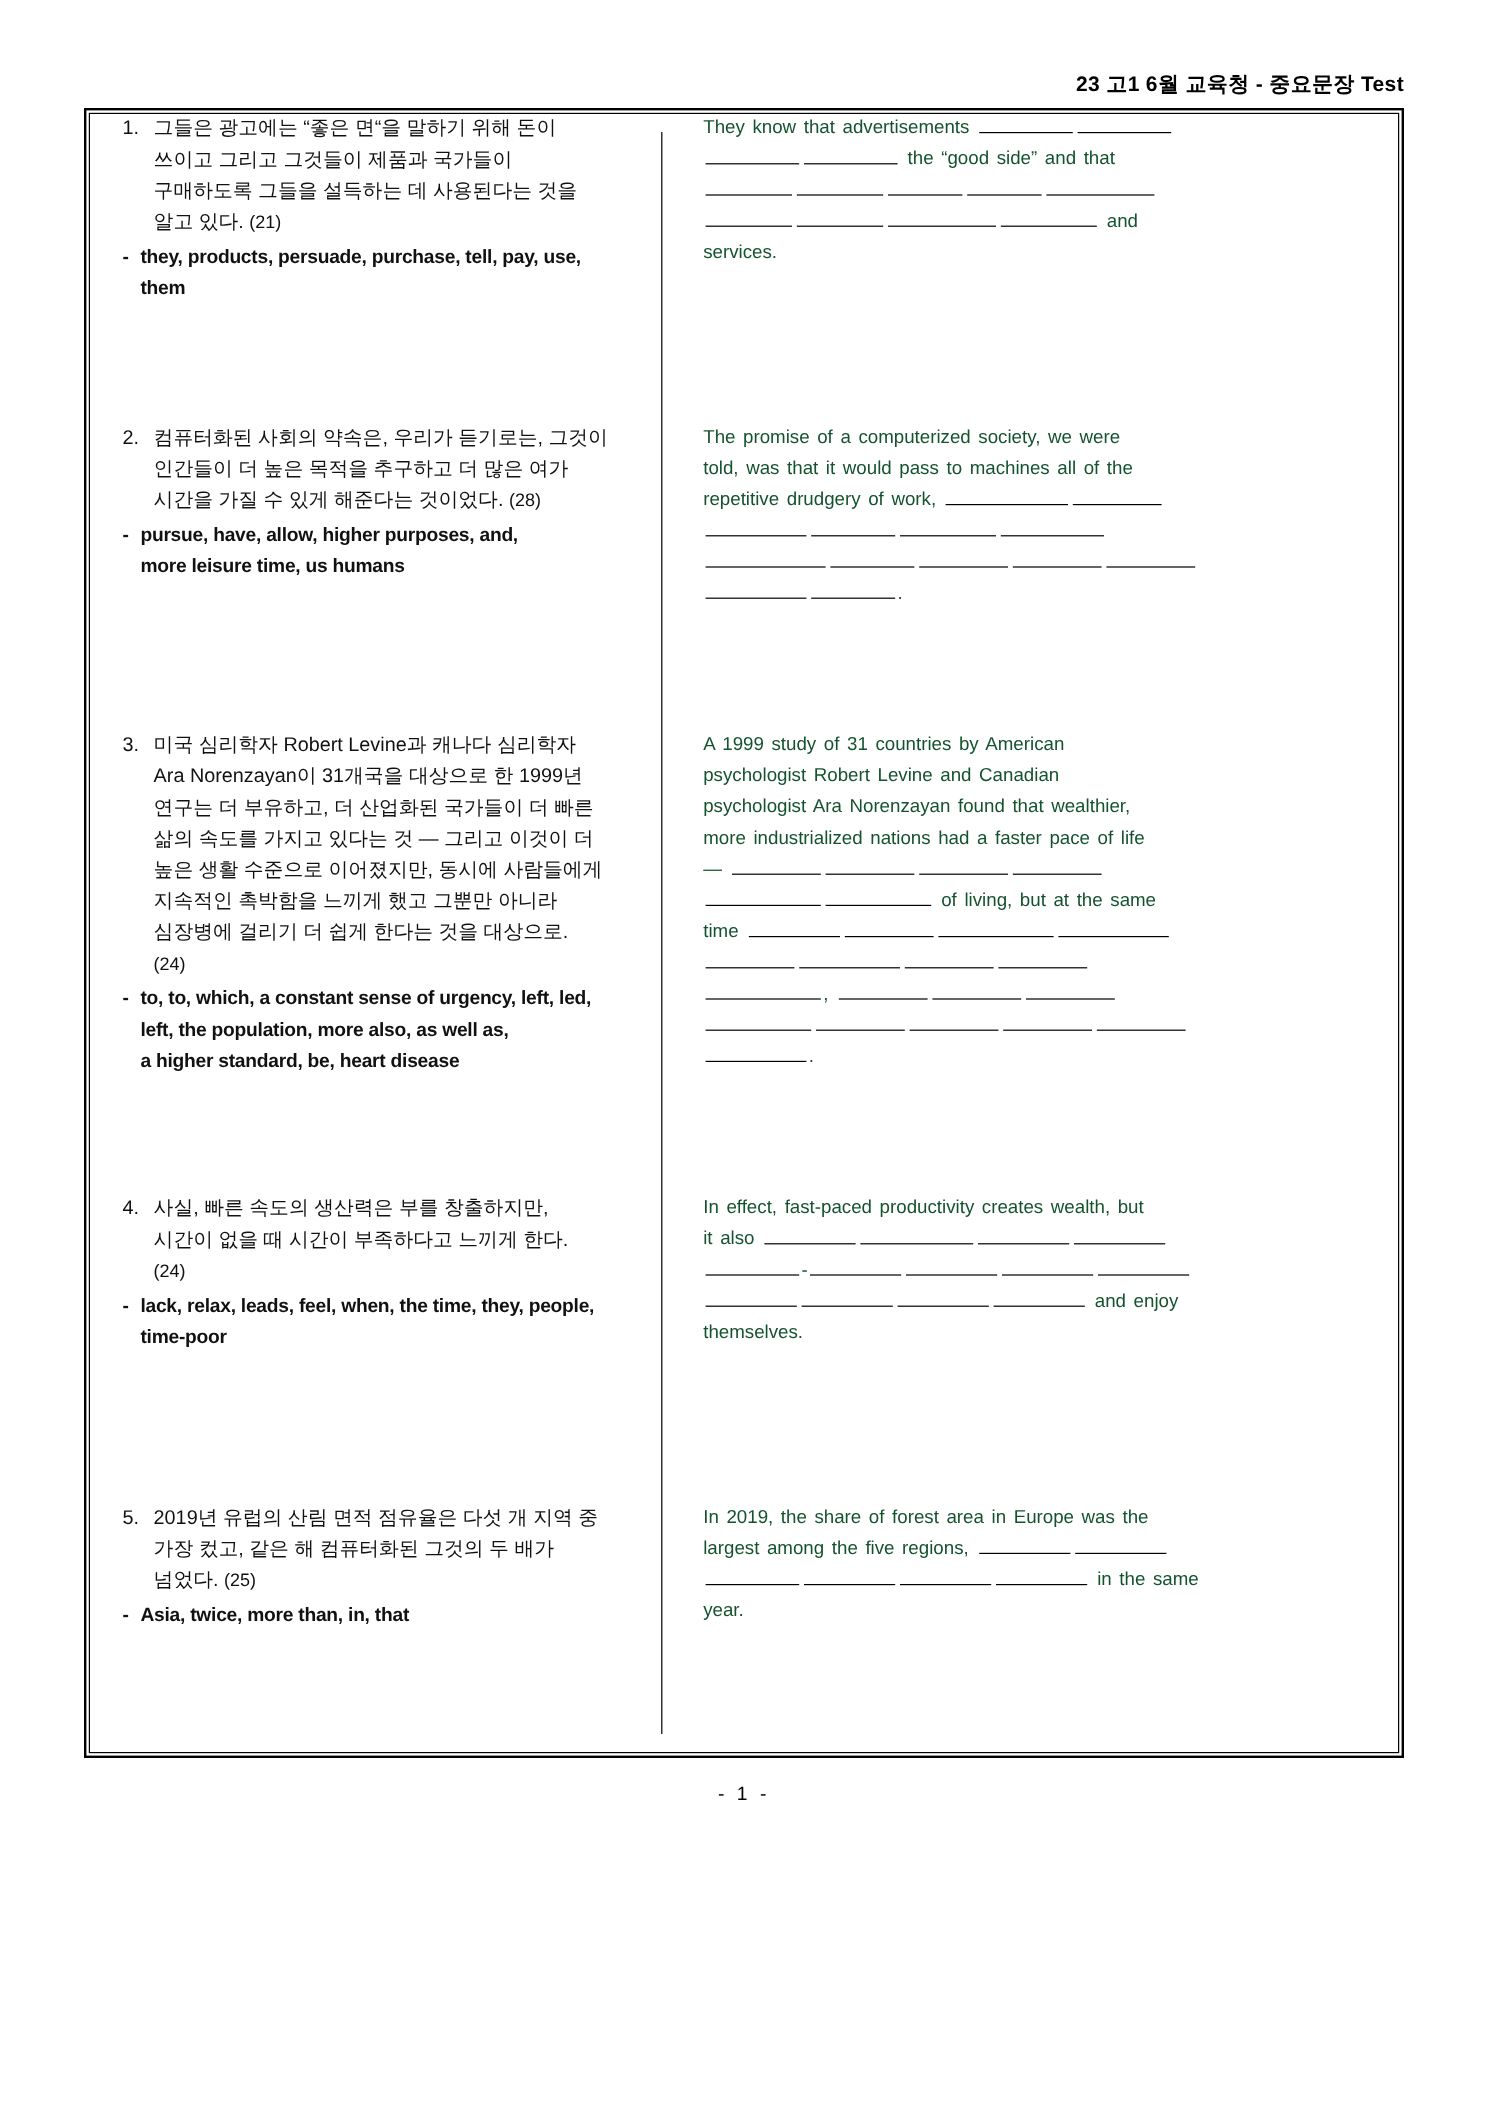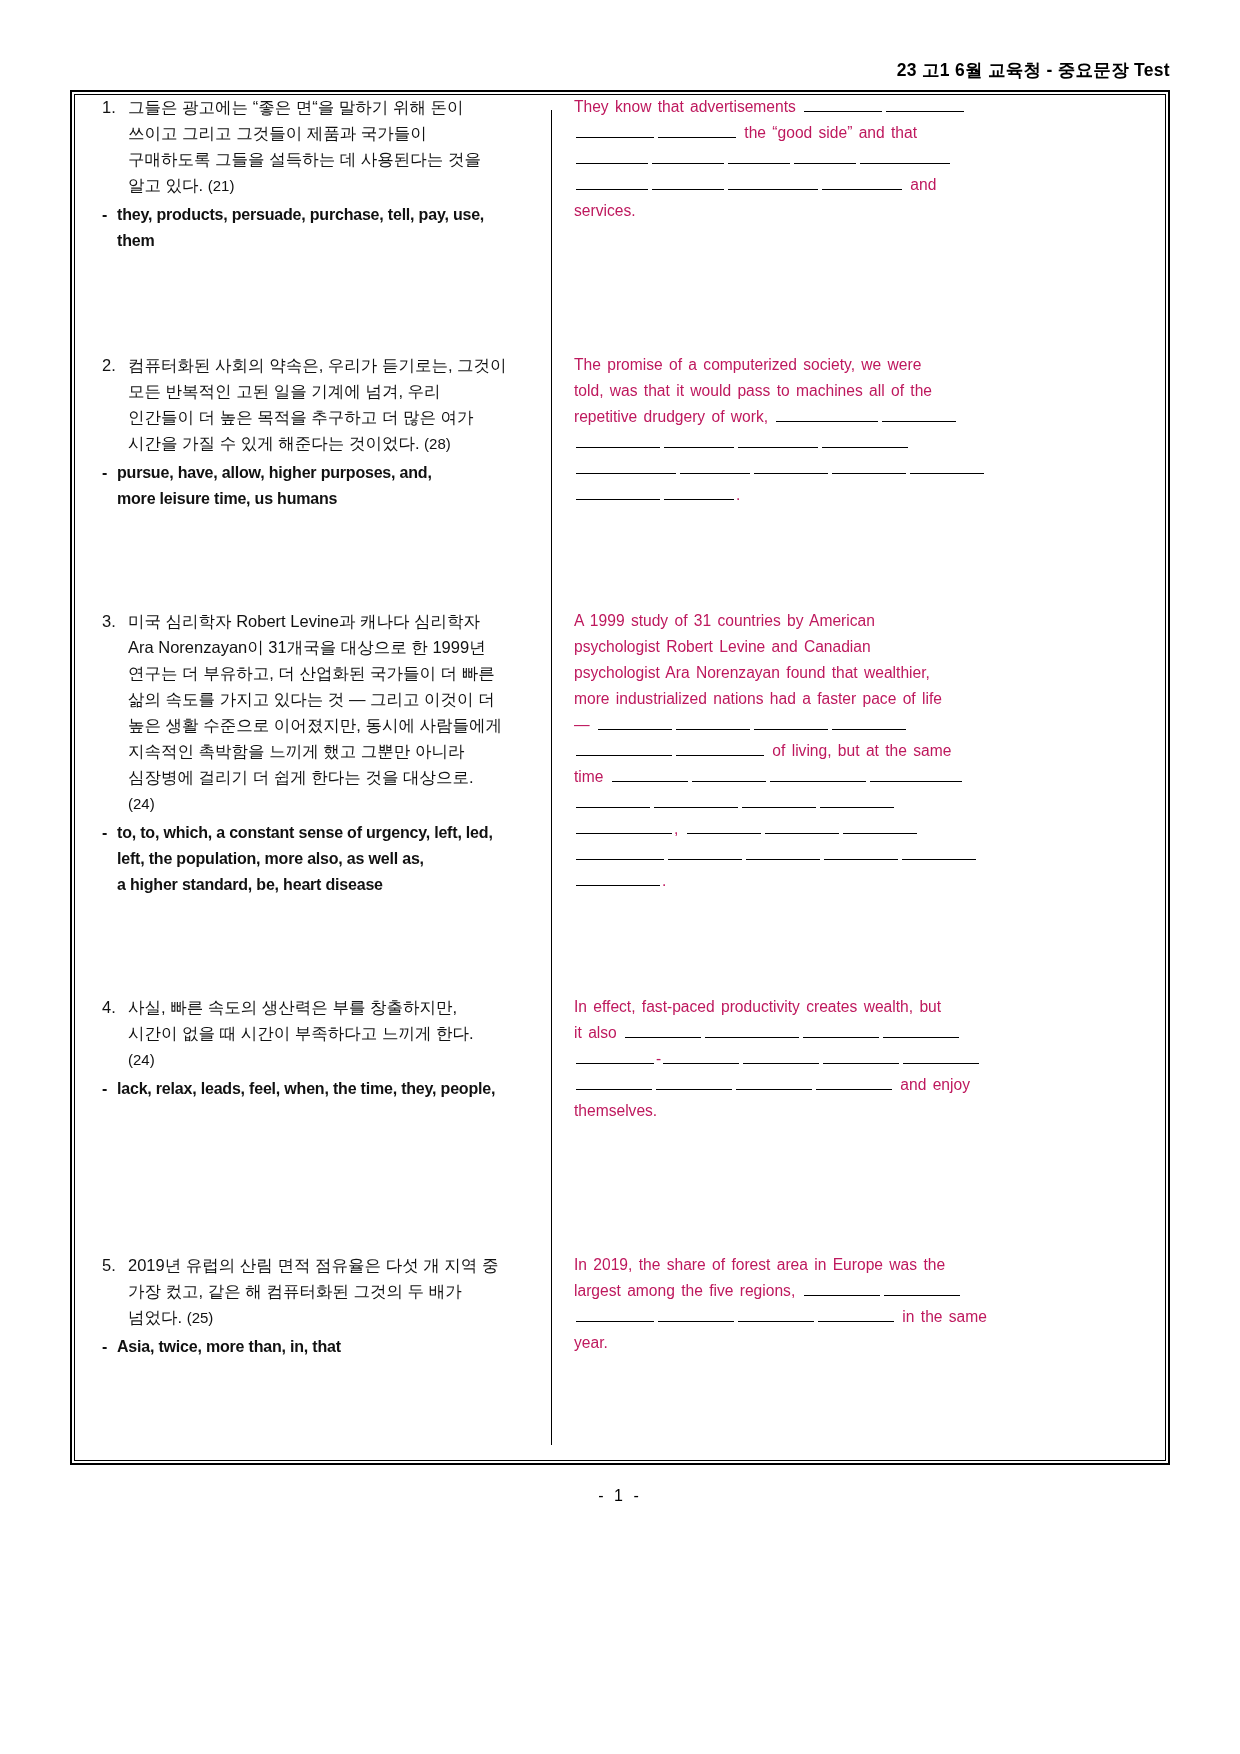--- a/index.html
+++ b/index.html
@@ -85,25 +85,25 @@
   .col-kor {
     position: absolute;
     left: 28px;
     width: 460px;
     font-size: 16.5px;
     line-height: 26px;
     color: #111;
   }
   .col-eng {
     position: absolute;
-    left: 500px;
+    left: 512px;
     width: 440px;
     font-size: 15.6px;
     line-height: 26px;
-    color: #be185d;
+    color: #14532d;
     word-spacing: 2px;
   }
 
   .kor-line {
     display: block;
     white-space: nowrap;
   }
   .kor-line.indent {
     padding-left: 26px;
   }
@@ -181,21 +181,20 @@
             <span class="hint-line indent"><span>them</span></span>
           </div>
         </div>
         <div class="col-eng">
           <p class="eng-p"><span>They know that advertisements </span><span class="blank" style="width: 78px;"></span><span class="blank" style="width: 78px;"></span><br><span class="blank" style="width: 78px;"></span><span class="blank" style="width: 78px;"></span><span> the “good side” and that</span><br><span class="blank" style="width: 72px;"></span><span class="blank" style="width: 72px;"></span><span class="blank" style="width: 62px;"></span><span class="blank" style="width: 62px;"></span><span class="blank" style="width: 90px;"></span><br><span class="blank" style="width: 72px;"></span><span class="blank" style="width: 72px;"></span><span class="blank" style="width: 90px;"></span><span class="blank" style="width: 80px;"></span><span> and</span><br><span>services.</span></p>
         </div>
       </div>
       <div class="item" style="top: 258px;">
         <div class="col-kor">
           <span class="kor-line"><span class="num">2.</span><span>컴퓨터화된 사회의 약속은, 우리가 듣기로는, 그것이</span></span>
-          <span class="kor-line indent"><span>모든 반복적인 고된 일을 기계에 넘겨, 우리</span></span>
           <span class="kor-line indent"><span>인간들이 더 높은 목적을 추구하고 더 많은 여가</span></span>
           <span class="kor-line indent"><span>시간을 가질 수 있게 해준다는 것이었다. <span class="paren">(28)</span></span></span>
           <div class="hints">
             <span class="hint-line"><span class="dash">-</span><span>pursue, have, allow, higher purposes, and,</span></span>
             <span class="hint-line indent"><span>more leisure time, us humans</span></span>
           </div>
         </div>
         <div class="col-eng">
           <p class="eng-p"><span>The promise of a computerized society, we were</span><br><span>told, was that it would pass to machines all of the</span><br><span>repetitive drudgery of work, </span><span class="blank" style="width: 102px;"></span><span class="blank" style="width: 74px;"></span><br><span class="blank" style="width: 84px;"></span><span class="blank" style="width: 70px;"></span><span class="blank" style="width: 80px;"></span><span class="blank" style="width: 86px;"></span><br><span class="blank" style="width: 100px;"></span><span class="blank" style="width: 70px;"></span><span class="blank" style="width: 74px;"></span><span class="blank" style="width: 74px;"></span><span class="blank" style="width: 74px;"></span><br><span class="blank" style="width: 84px;"></span><span class="blank" style="width: 70px;"></span><span>.</span></p>
         </div>
@@ -220,20 +219,21 @@
           <p class="eng-p"><span>A 1999 study of 31 countries by American</span><br><span>psychologist Robert Levine and Canadian</span><br><span>psychologist Ara Norenzayan found that wealthier,</span><br><span>more industrialized nations had a faster pace of life</span><br><span>— </span><span class="blank" style="width: 74px;"></span><span class="blank" style="width: 74px;"></span><span class="blank" style="width: 74px;"></span><span class="blank" style="width: 74px;"></span><br><span class="blank" style="width: 96px;"></span><span class="blank" style="width: 88px;"></span><span> of living, but at the same</span><br><span>time </span><span class="blank" style="width: 76px;"></span><span class="blank" style="width: 74px;"></span><span class="blank" style="width: 96px;"></span><span class="blank" style="width: 92px;"></span><br><span class="blank" style="width: 74px;"></span><span class="blank" style="width: 84px;"></span><span class="blank" style="width: 74px;"></span><span class="blank" style="width: 74px;"></span><br><span class="blank" style="width: 96px;"></span><span>, </span><span class="blank" style="width: 74px;"></span><span class="blank" style="width: 74px;"></span><span class="blank" style="width: 74px;"></span><br><span class="blank" style="width: 88px;"></span><span class="blank" style="width: 74px;"></span><span class="blank" style="width: 74px;"></span><span class="blank" style="width: 74px;"></span><span class="blank" style="width: 74px;"></span><br><span class="blank" style="width: 84px;"></span><span>.</span></p>
         </div>
       </div>
       <div class="item" style="top: 900px;">
         <div class="col-kor">
           <span class="kor-line"><span class="num">4.</span><span>사실, 빠른 속도의 생산력은 부를 창출하지만,</span></span>
           <span class="kor-line indent"><span>시간이 없을 때 시간이 부족하다고 느끼게 한다.</span></span>
           <span class="kor-line indent"><span><span class="paren">(24)</span></span></span>
           <div class="hints">
             <span class="hint-line"><span class="dash">-</span><span>lack, relax, leads, feel, when, the time, they, people,</span></span>
+            <span class="hint-line indent"><span>time-poor</span></span>
           </div>
         </div>
         <div class="col-eng">
           <p class="eng-p"><span>In effect, fast-paced productivity creates wealth, but</span><br><span>it also </span><span class="blank" style="width: 76px;"></span><span class="blank" style="width: 94px;"></span><span class="blank" style="width: 76px;"></span><span class="blank" style="width: 76px;"></span><br><span class="blank" style="width: 78px;"></span><span>-</span><span class="blank" style="width: 76px;"></span><span class="blank" style="width: 76px;"></span><span class="blank" style="width: 76px;"></span><span class="blank" style="width: 76px;"></span><br><span class="blank" style="width: 76px;"></span><span class="blank" style="width: 76px;"></span><span class="blank" style="width: 76px;"></span><span class="blank" style="width: 76px;"></span><span> and enjoy</span><br><span>themselves.</span></p>
         </div>
       </div>
       <div class="item" style="top: 1158px;">
         <div class="col-kor">
           <span class="kor-line"><span class="num">5.</span><span>2019년 유럽의 산림 면적 점유율은 다섯 개 지역 중</span></span>
           <span class="kor-line indent"><span>가장 컸고, 같은 해 컴퓨터화된 그것의 두 배가</span></span>

